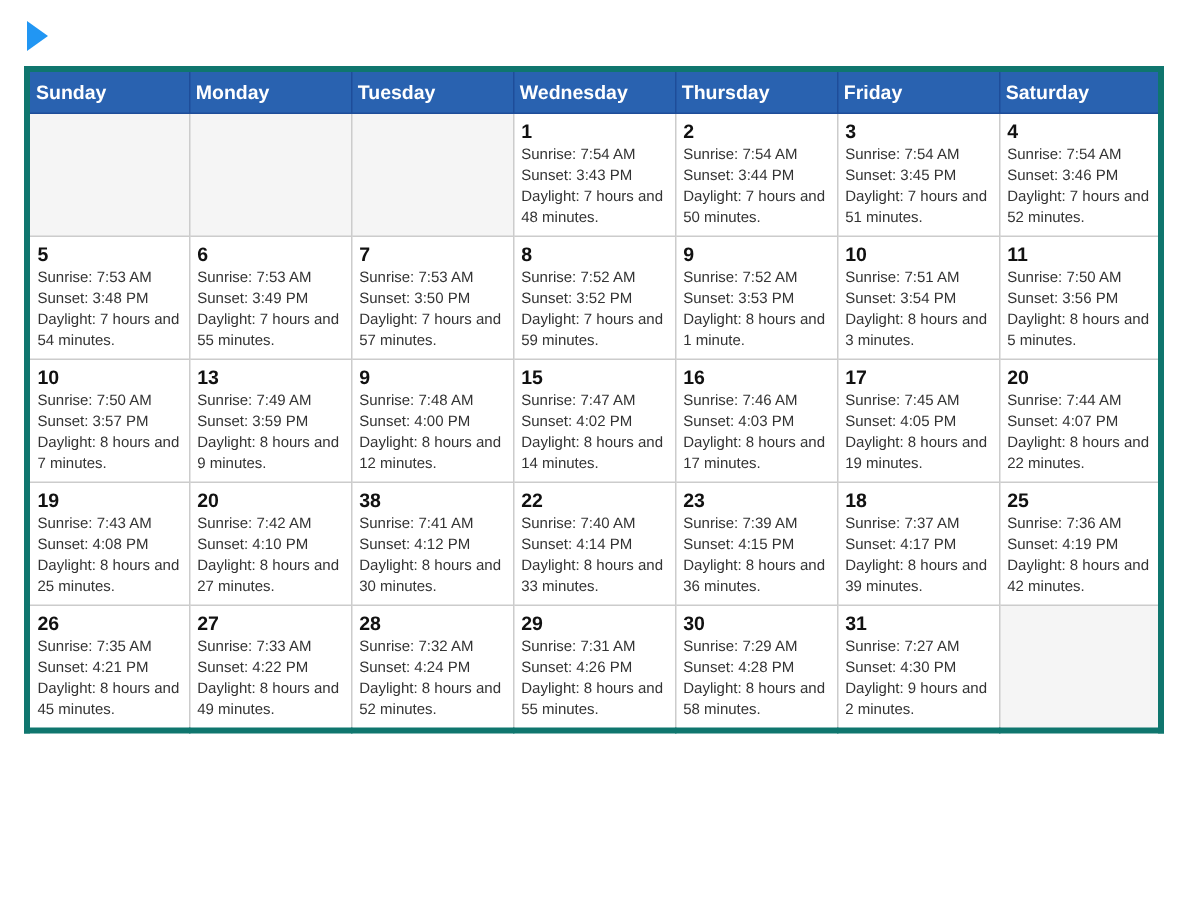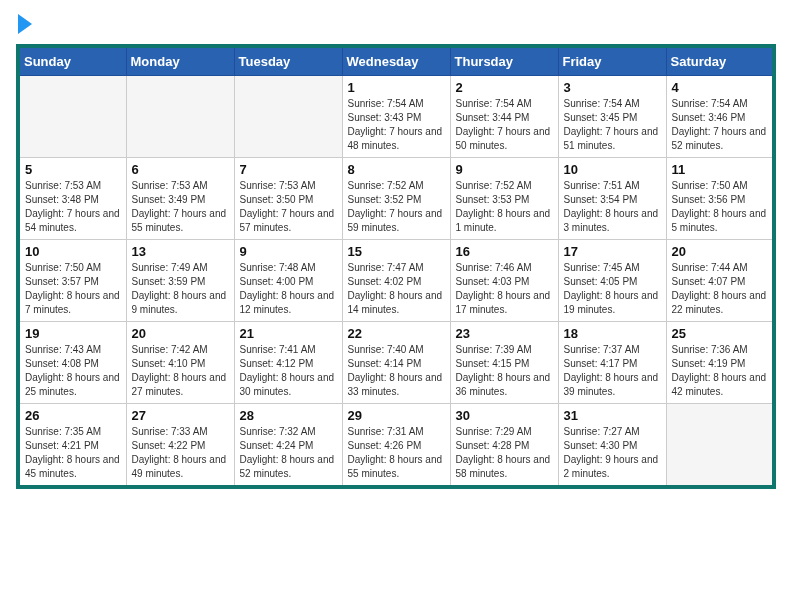--- a/index.html
+++ b/index.html
@@ -267,21 +267,21 @@
 and 25 minutes.</div>
         </td>
         <td>
           <div class="day-number">20</div>
           <div class="cell-content">Sunrise: 7:42 AM
 Sunset: 4:10 PM
 Daylight: 8 hours
 and 27 minutes.</div>
         </td>
         <td>
-          <div class="day-number">21</div>
+          <div class="day-number">38</div>
           <div class="cell-content">Sunrise: 7:41 AM
 Sunset: 4:12 PM
 Daylight: 8 hours
 and 30 minutes.</div>
         </td>
         <td>
           <div class="day-number">22</div>
           <div class="cell-content">Sunrise: 7:40 AM
 Sunset: 4:14 PM
 Daylight: 8 hours

